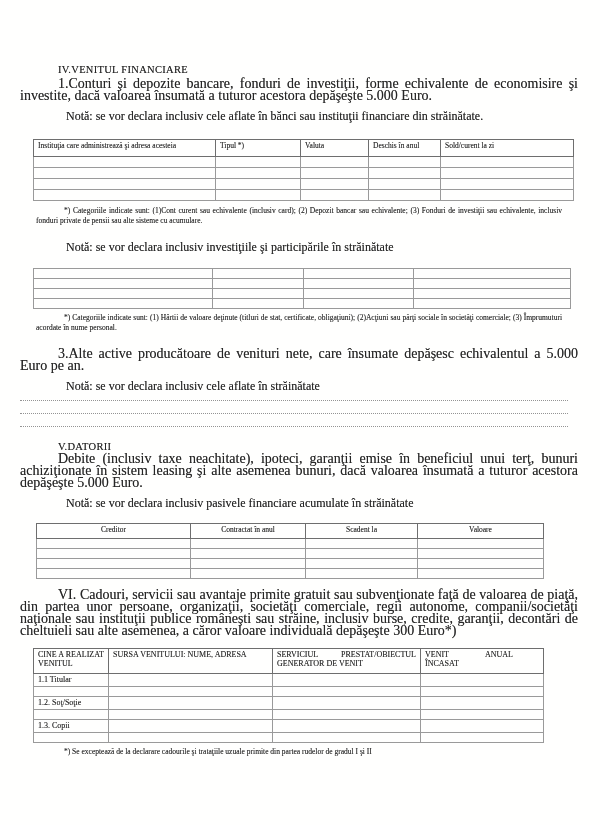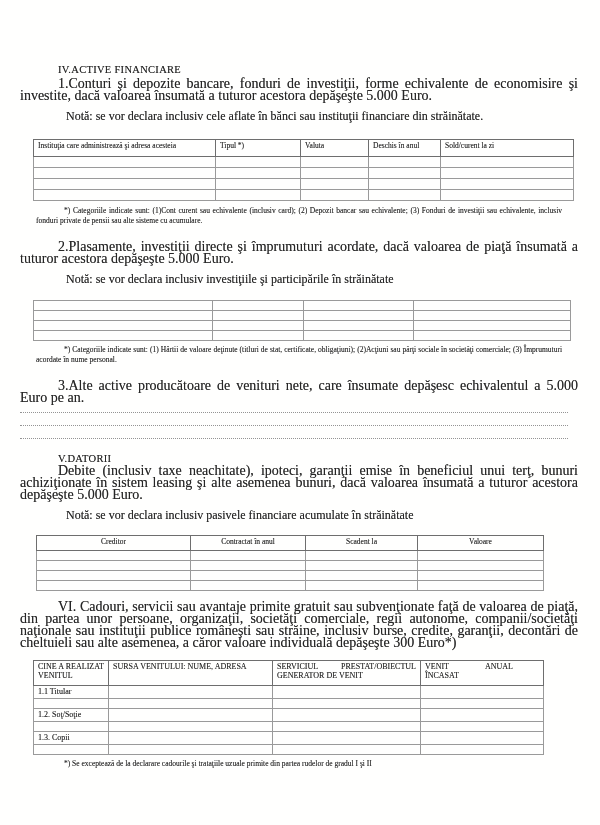--- a/index.html
+++ b/index.html
@@ -72,21 +72,21 @@
     height:0;border-bottom:1.5px dotted #949494;width:548px;
   }
   .dl-first{margin-top:8px;}
   .dl-next{margin-top:12px;}
 </style>
 </head>
 <body>
 
 <div class="page scan">
 
-  <p class="sec-title">IV.ACTIVE FINANCIARE</p>
+  <p class="sec-title">IV.VENITUL FINANCIARE</p>
   <p class="para m-p1">1.Conturi şi depozite bancare, fonduri de investiţii, forme echivalente de economisire şi investite, dacă valoarea însumată a tuturor acestora depăşeşte 5.000 Euro.</p>
   <p class="note">Notă: se vor declara inclusiv cele aflate în bănci sau instituţii financiare din străinătate.</p>
 
   <table class="t1">
     <colgroup>
       <col style="width:182px">
         <col style="width:85px">
         <col style="width:68px">
         <col style="width:72px">
         <col style="width:133px">
@@ -125,21 +125,20 @@
           <td></td>
           <td></td>
           <td></td>
           <td></td>
         </tr>
   </tbody>
     </table>
 
   <p class="footnote fn1">*) Categoriile indicate sunt: (1)Cont curent sau echivalente (inclusiv card); (2) Depozit bancar sau echivalente; (3) Fonduri de investiţii sau echivalente, inclusiv fonduri private de pensii sau alte sisteme cu acumulare.</p>
 
-  <p class="para m-p2">2.Plasamente, investiţii directe şi împrumuturi acordate, dacă valoarea de piaţă însumată a tuturor acestora depăşeşte 5.000 Euro.</p>
   <p class="note">Notă: se vor declara inclusiv investiţiile şi participările în străinătate</p>
 
   <table class="t2">
     <colgroup>
       <col style="width:179px">
         <col style="width:91px">
         <col style="width:110px">
         <col style="width:157px">
     </colgroup>
     <tbody>
@@ -166,20 +165,21 @@
           <td></td>
           <td></td>
           <td></td>
         </tr>
   </tbody>
     </table>
 
   <p class="footnote fn2">*) Categoriile indicate sunt: (1) Hârtii de valoare deţinute (titluri de stat, certificate, obligaţiuni); (2)Acţiuni sau părţi sociale în societăţi comerciale; (3) Împrumuturi acordate în nume personal.</p>
 
   <p class="para m-p3">3.Alte active producătoare de venituri nete, care însumate depăşesc echivalentul a 5.000 Euro pe an.</p>
+  <p class="note">Notă: se vor declara inclusiv cele aflate în străinătate</p>
 
   <div class="dotline dl-first"></div>
   <div class="dotline dl-next"></div>
   <div class="dotline dl-next"></div>
 
   <p class="sec-title m-vtitle">V.DATORII</p>
   <p class="para">Debite (inclusiv taxe neachitate), ipoteci, garanţii emise în beneficiul unui terţ, bunuri achiziţionate în sistem leasing şi alte asemenea bunuri, dacă valoarea însumată a tuturor acestora depăşeşte 5.000 Euro.</p>
   <p class="note">Notă: se vor declara inclusiv pasivele financiare acumulate în străinătate</p>
 
   <table class="t3">

